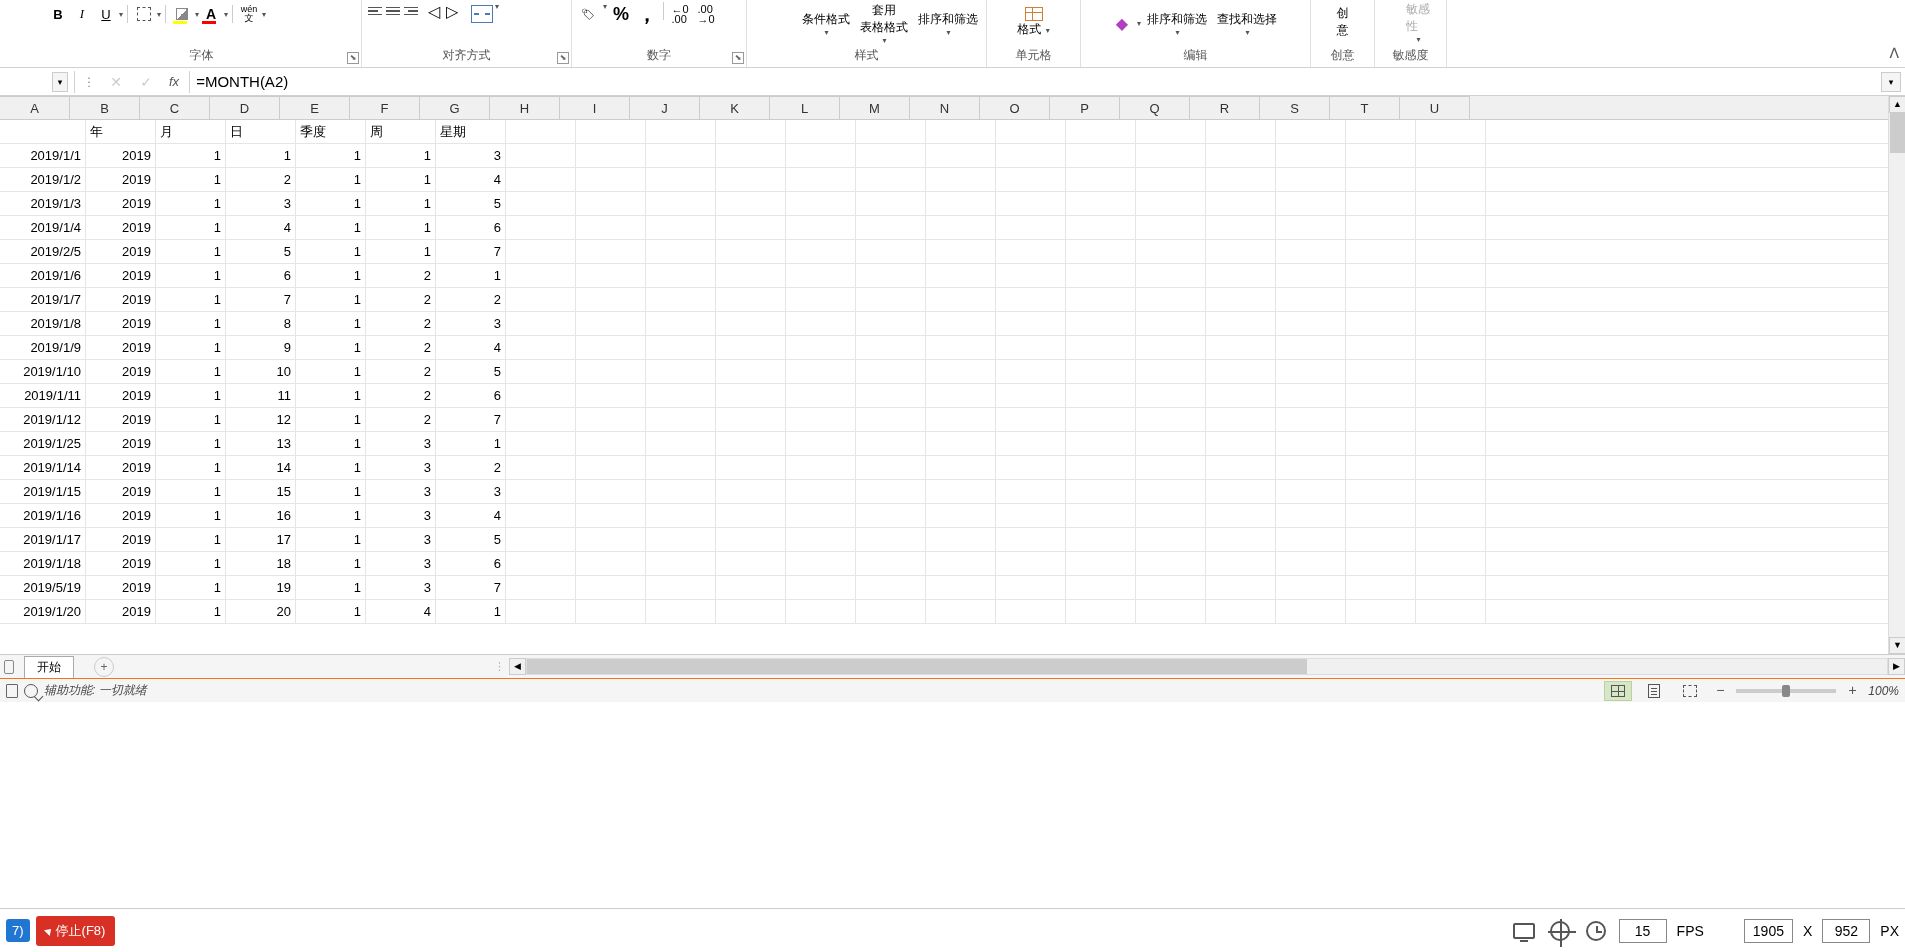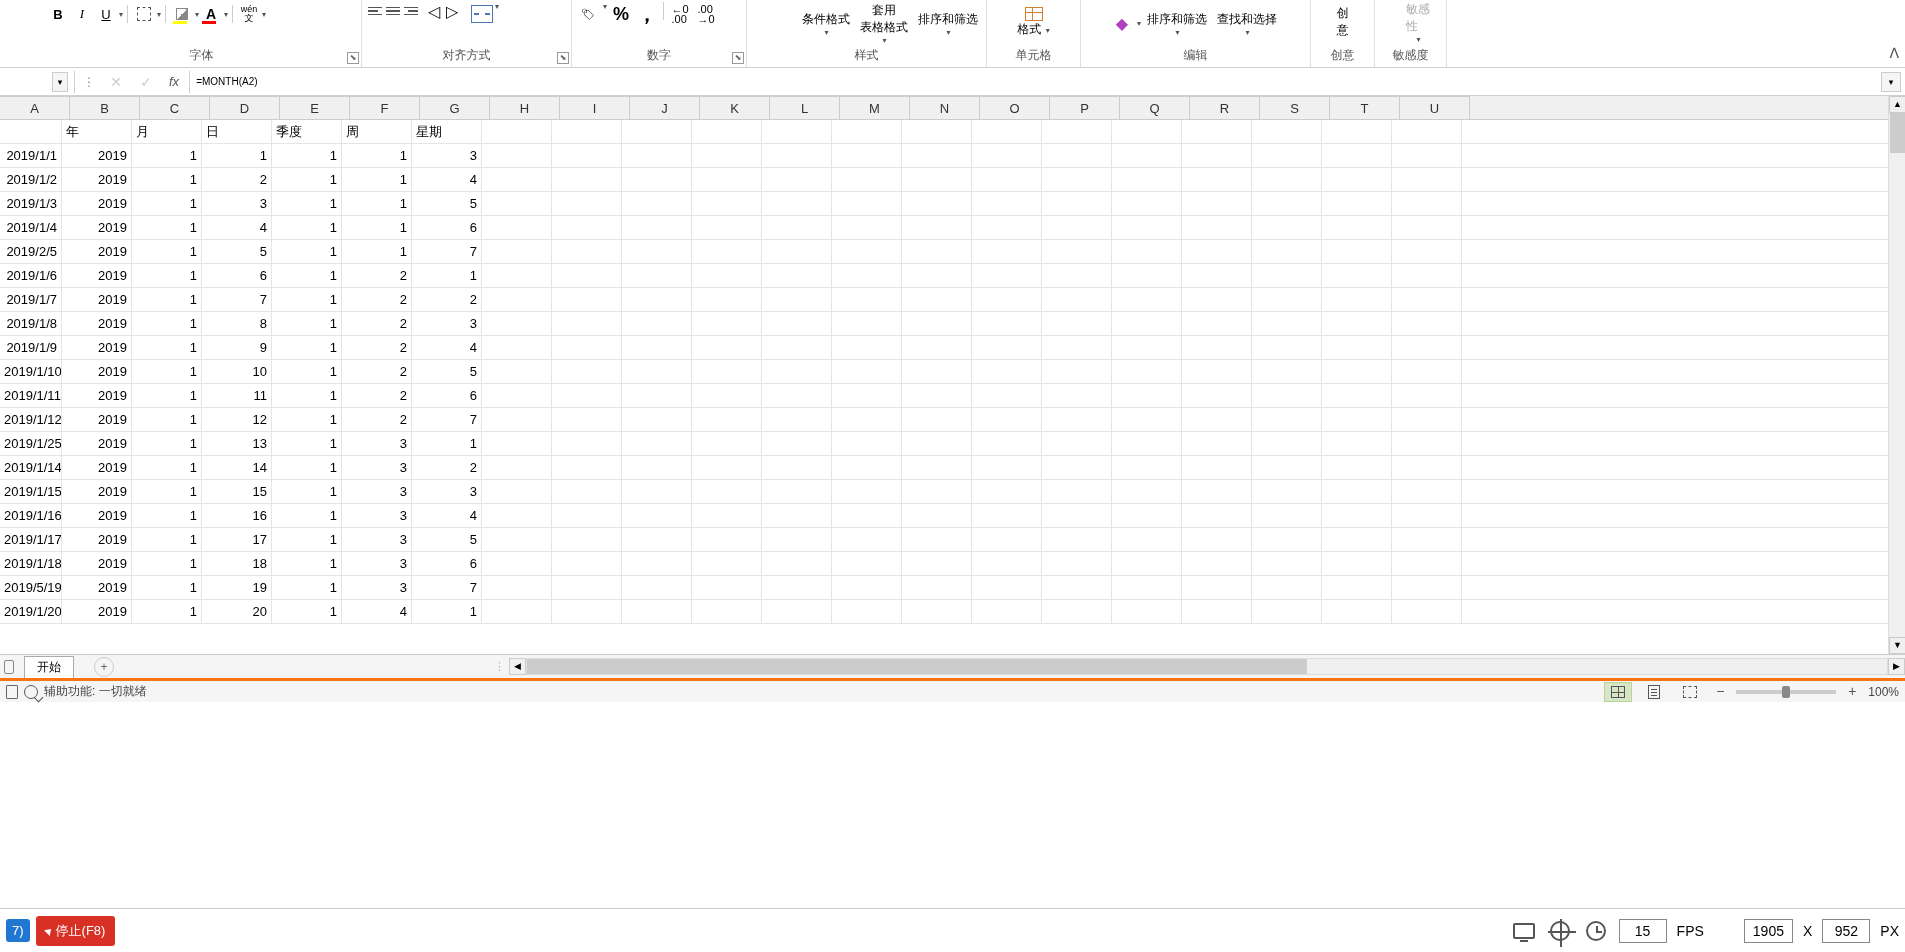--- a/index.html
+++ b/index.html
@@ -46,55 +46,55 @@
 
 
 .formula-bar { height: 28px; border-bottom: 1px solid #d0d0d0; display: flex; align-items: center; background: #fff; }
 .name-box { width: 52px; height: 24px; border: none; padding: 0 4px; font-size: 13px; }
 .name-dd { width: 16px; height: 20px; border: 1px solid #ccc; background: #f5f5f5; font-size: 9px; display: flex; align-items: center; justify-content: center; cursor: pointer; margin-right: 4px; }
 .fb-sep { width: 1px; height: 22px; background: #d0d0d0; margin: 0 2px; }
 .fb-dots { padding: 0 6px; color: #888; font-size: 12px; cursor: pointer; }
 .fb-btn { width: 30px; height: 24px; display: flex; align-items: center; justify-content: center; color: #aaa; font-size: 14px; cursor: pointer; }
 .fb-btn.dis { color: #ccc; }
 .fx { font-style: italic; font-size: 13px; color: #555; padding: 0 8px; }
-.formula-input { flex: 1; border: none; outline: none; font-size: 10px; padding: 0 4px; height: 24px; }
+.formula-input { flex: 1; border: none; outline: none; font-size: 15px; padding: 0 4px; height: 24px; }
 .fb-expand { width: 20px; height: 20px; border: 1px solid #ccc; background: #f5f5f5; font-size: 9px; display: flex; align-items: center; justify-content: center; margin-right: 4px; cursor: pointer; }
 
 
 .grid-wrap { position: relative; height: 558px; }
 .col-headers { display: flex; height: 24px; background: #f0f0f0; border-bottom: 1px solid #ccc; }
 .ch { border-right: 1px solid #ccc; border-top: 1px solid #ccc; text-align: center; font-size: 13px; line-height: 23px; color: #333; background: #f0f0f0; cursor: pointer; }
 .ch.cA { width: 70px; }
 .ch.cB { width: 70px; }
 .ch.cC, .ch.cD, .ch.cE, .ch.cF, .ch.cG, .ch.cH, .ch.cI, .ch.cJ, .ch.cK, .ch.cL, .ch.cM, .ch.cN, .ch.cO, .ch.cP, .ch.cQ, .ch.cR, .ch.cS, .ch.cT, .ch.cU { width: 70px; }
 
 .grid-body { overflow: hidden; position: relative; }
 .row { display: flex; height: 24px; border-bottom: 1px solid #e5e5e5; }
 .cell { border-right: 1px solid #e5e5e5; font-size: 13px; line-height: 23px; padding: 0 4px; white-space: nowrap; overflow: hidden; }
 .cell.num { text-align: right; }
 .cell.txt { text-align: left; }
-.cA { width: 62px; } .cB { width: 70px; } .cC { width: 70px; } .cD { width: 70px; } .cE { width: 70px; } .cF { width: 70px; } .cG { width: 70px; }
+.cA { width: 86px; } .cB { width: 70px; } .cC { width: 70px; } .cD { width: 70px; } .cE { width: 70px; } .cF { width: 70px; } .cG { width: 70px; }
 .cH,.cI,.cJ,.cK,.cL,.cM,.cN,.cO,.cP,.cQ,.cR,.cS,.cT,.cU { width: 70px; }
 
 .vscroll { position: absolute; right: 0; top: 0; width: 17px; height: 100%; background: #f0f0f0; border-left: 1px solid #ddd; }
 .vs-btn { width: 17px; height: 17px; background: #f0f0f0; border: 1px solid #ccc; font-size: 9px; text-align: center; line-height: 14px; cursor: pointer; }
 .vs-thumb { position: absolute; top: 17px; width: 15px; left: 1px; height: 40px; background: #ccc; cursor: pointer; }
 
 
 .sheet-bar { height: 24px; display: flex; align-items: center; border-top: 1px solid #ccc; background: #f5f5f5; position: relative; }
 .sheet-tab { background: #fff; border: 1px solid #aaa; border-bottom: none; padding: 2px 12px; font-size: 12px; cursor: pointer; margin-left: 6px; }
 .add-sheet { width: 20px; height: 20px; border: 1px solid #ccc; border-radius: 50%; font-size: 12px; line-height: 18px; text-align: center; margin-left: 20px; cursor: pointer; color: #666; }
 .hscroll-area { flex: 1; display: flex; align-items: center; margin-left: 380px; }
 .hs-grip { color: #aaa; font-size: 11px; margin-right: 4px; cursor: col-resize; }
 .hs-btn { width: 17px; height: 17px; background: #f0f0f0; border: 1px solid #ccc; font-size: 9px; text-align: center; line-height: 14px; cursor: pointer; }
 .hs-track { flex: 1; height: 17px; background: #f0f0f0; border: 1px solid #ddd; position: relative; }
 .hs-thumb { position: absolute; left: 0; top: 0; height: 15px; width: 780px; background: #ccc; cursor: pointer; }
 
 
-.status-bar { height: 24px; background: #f5f5f5; border-top: 3px solid #f97316; display: flex; align-items: center; font-size: 12px; color: #444; padding: 0 6px; justify-content: space-between; }
+.status-bar { height: 24px; background: #f5f5f5; border-top: 1px solid #f97316; display: flex; align-items: center; font-size: 12px; color: #444; padding: 0 6px; justify-content: space-between; font-style: italic; }
 .status-left { display: flex; align-items: center; gap: 6px; }
 .acc-ic { width: 14px; height: 14px; border: 1.5px solid #555; border-radius: 50%; position: relative; }
 .acc-ic::after { content: ''; position: absolute; width: 6px; height: 6px; border-bottom: 1.5px solid #555; border-left: 1.5px solid #555; transform: rotate(-45deg); left: 10px; top: 8px; }
 .status-right { display: flex; align-items: center; gap: 8px; }
 .view-btn { width: 28px; height: 20px; border: 1px solid transparent; display: flex; align-items: center; justify-content: center; cursor: pointer; }
 .view-btn.active { background: #d8e6c8; border-color: #b8d498; }
 .view-grid { width: 14px; height: 12px; border: 1px solid #555; position: relative; }
 .view-grid::before { content:''; position:absolute; left:0; right:0; top:50%; height:1px; background:#555; }
 .view-grid::after { content:''; position:absolute; top:0; bottom:0; left:50%; width:1px; background:#555; }
 .view-page { width: 12px; height: 14px; border: 1px solid #555; position: relative; }

